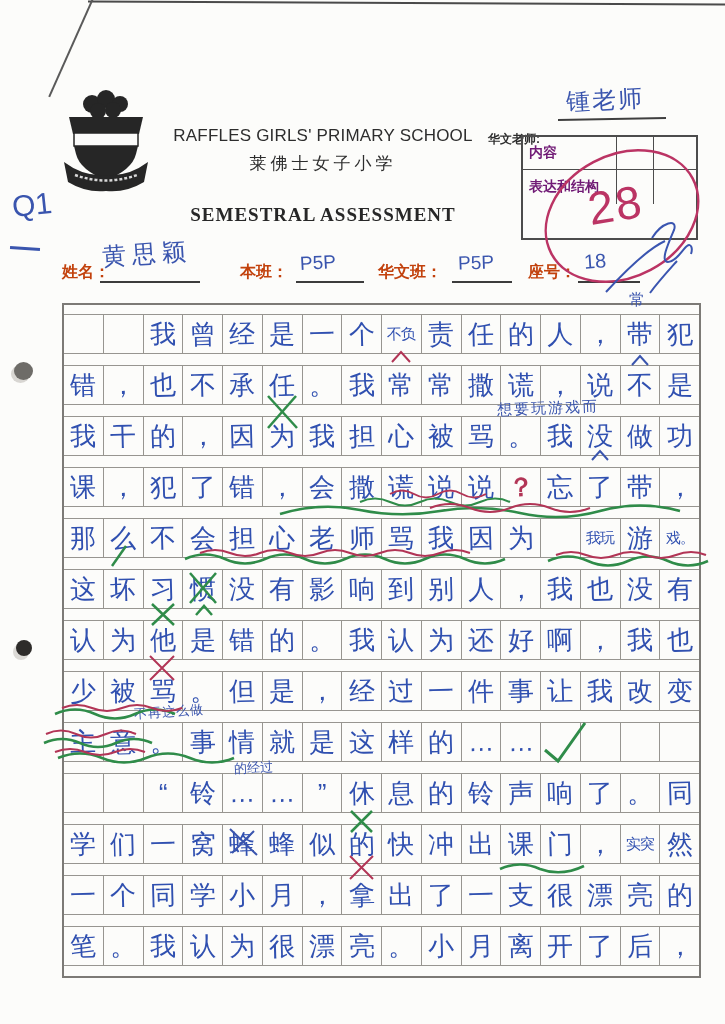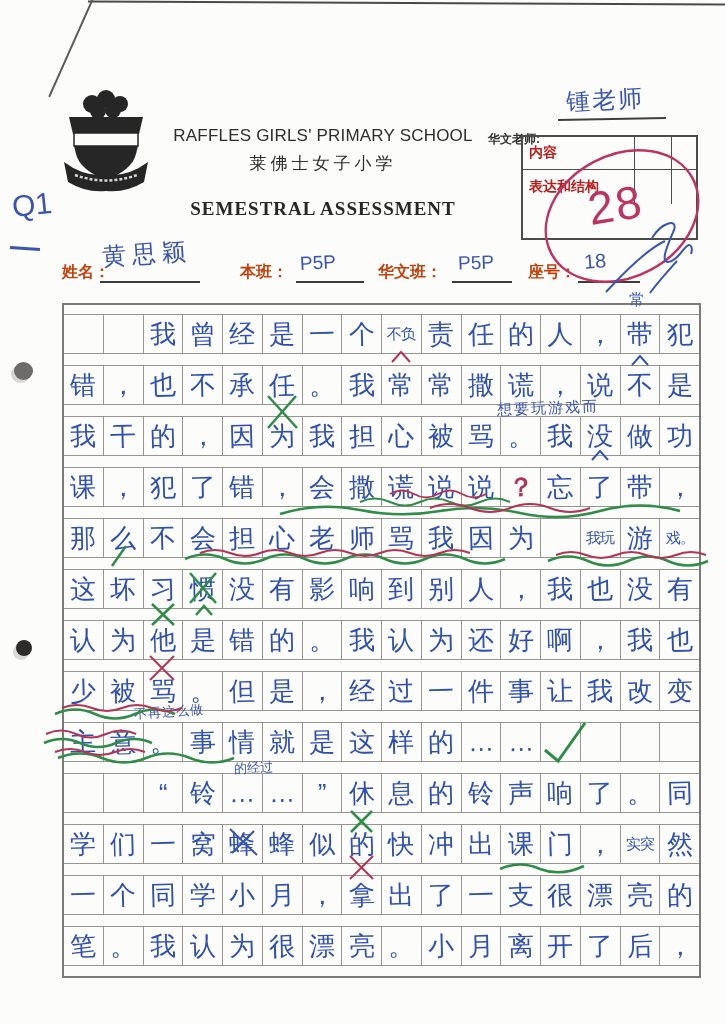--- a/index.html
+++ b/index.html
@@ -15,34 +15,34 @@
   .scan-top{position:absolute;left:88px;top:2px;width:640px;height:2px;background:#4a4a4a;transform:rotate(.25deg);}
   .scan-diag{position:absolute;left:93px;top:-4px;width:2px;height:110px;background:#5a5a5a;transform:rotate(24deg);transform-origin:top left;}
   .hole{position:absolute;border-radius:50%;}
   .hole1{left:14px;top:362px;width:19px;height:18px;background:#6e6c68;box-shadow:-3px 3px 0 0 #d8d6d2;}
   .hole2{left:16px;top:640px;width:16px;height:16px;background:#2e2c2a;box-shadow:-3px 4px 0 0 #dcdad6;}
 
   
   .crest{position:absolute;left:62px;top:90px;}
   .school-en{position:absolute;left:163px;top:126px;width:320px;text-align:center;font-size:17px;font-weight:normal;color:var(--ink);letter-spacing:.2px;}
   .school-zh{position:absolute;left:163px;top:152px;width:320px;text-align:center;font-size:17px;color:var(--ink);letter-spacing:4px;}
-  .assess{position:absolute;left:148px;top:198px;width:350px;text-align:center;font-family:"Liberation Serif","DejaVu Serif",serif;font-size:19px;font-weight:bold;color:#272727;letter-spacing:1px;}
+  .assess{position:absolute;left:148px;top:204px;width:350px;text-align:center;font-family:"Liberation Serif","DejaVu Serif",serif;font-size:19px;font-weight:bold;color:#272727;letter-spacing:1px;}
 
   .q-label{position:absolute;left:12px;top:188px;color:var(--blue);font-size:30px;transform:rotate(-6deg);}
   .q-underline{position:absolute;left:10px;top:247px;width:30px;height:3px;background:var(--blue);transform:rotate(4deg);}
 
   .teacher-label{position:absolute;left:488px;top:99px;font-size:12px;color:var(--ink);font-weight:bold;margin-top:32px;}
   .teacher-value{position:absolute;left:566px;top:84px;font-size:24px;color:var(--blue);transform:rotate(-3deg);letter-spacing:2px;}
   .teacher-line{position:absolute;left:558px;top:118px;width:108px;height:2px;background:#3f3f3f;transform:rotate(-1deg);}
 
   
   .score-table{position:absolute;left:521px;top:135px;width:177px;height:105px;border:2px solid #4c4c4c;box-sizing:border-box;}
   .score-row{display:flex;height:33.3px;border-bottom:1.5px solid #4c4c4c;box-sizing:border-box;}
   .score-row:last-child{border-bottom:none;}
-  .score-label{width:112px;border-right:1.5px solid #4c4c4c;box-sizing:border-box;font-size:14px;font-weight:bold;color:#b91c1c;display:flex;align-items:center;padding-left:6px;}
+  .score-label{width:94px;border-right:1.5px solid #4c4c4c;box-sizing:border-box;font-size:14px;font-weight:bold;color:#701a75;display:flex;align-items:center;padding-left:6px;}
   .score-c1{width:37px;border-right:1.5px solid #4c4c4c;box-sizing:border-box;}
   .score-c2{flex:1;}
   .score-value{position:absolute;left:588px;top:178px;font-size:46px;color:var(--red2);transform:rotate(-9deg);letter-spacing:2px;}
 
   
   .field-label{position:absolute;font-size:16px;font-weight:bold;color:#c2410c;}
   .hw{color:var(--blue);}
   .f-line{position:absolute;height:2px;background:#3c3c3c;}
 
   

